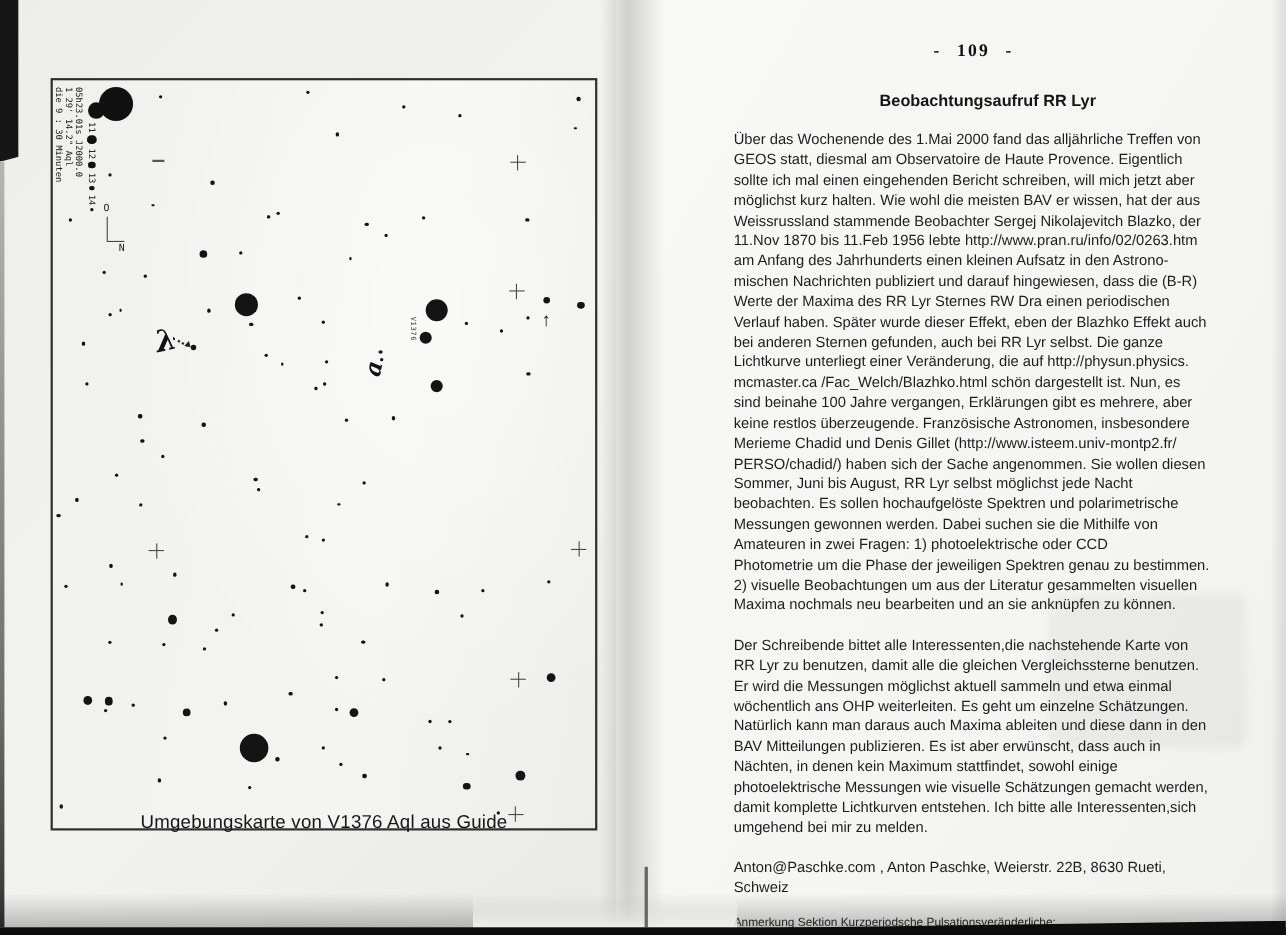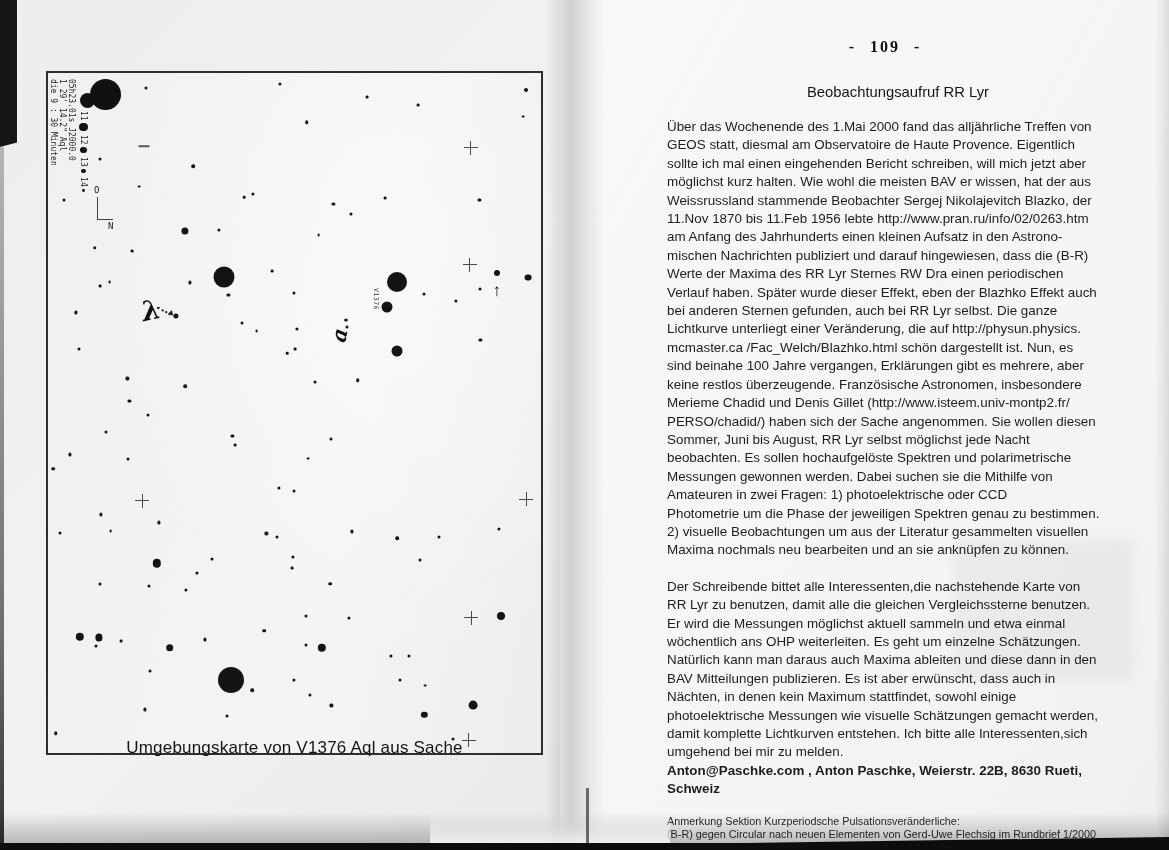--- a/index.html
+++ b/index.html
@@ -68,23 +68,23 @@
   .leg-mag{display:flex;align-items:center;gap:2px;}
   .leg-dot{display:inline-block;background:#111;border-radius:50%;}
   .leg-compass{position:absolute;font-family:"DejaVu Sans Mono",monospace;font-size:9px;color:#222;}
   .leg-compass .cl{position:absolute;background:#444;}
 
   .caption{position:absolute;left:46px;top:738px;width:497px;text-align:center;
           font-size:17px;color:#161616;letter-spacing:0.2px;}
 
   
   .rp-inner{position:absolute;left:74px;top:0;width:462px;}
-  .rp-title{margin-top:84px;text-align:center;font-weight:normal;font-size:14.8px;color:#151515;}
+  .rp-title{margin-top:84px;text-align:center;font-weight:bold;font-size:14.8px;color:#151515;}
   .rp-par{margin-top:18px;font-size:13.4px;line-height:18.4px;white-space:pre-line;color:#1d1d1d;}
-  .rp-sig{font-size:13.4px;line-height:18.4px;white-space:pre-line;color:#1d1d1d;font-weight:bold;}
+  .rp-sig{margin-top:18px;font-size:13.4px;line-height:18.4px;white-space:pre-line;color:#1d1d1d;}
   .rp-note{margin-top:16px;font-size:10.8px;line-height:13.6px;white-space:pre-line;color:#2a2a2a;}
   .ghost{position:absolute;background:rgba(60,60,60,0.05);filter:blur(4px);border-radius:8px;}
 </style>
 </head>
 <body>
 
 <div class="scan">
 
   <div class="page-left">
 
@@ -241,21 +241,21 @@
         <div class="cross" style="left: 85.3%; top: 98.1%;"></div>
         <div class="dash" style="left: 19.5%; top: 10.8%;"></div>
         <div class="anno anno-lambda" style="left: 20.9%; top: 34.8%;">λ</div>
         <div class="anno anno-dots" style="left: 23.6%; top: 35%;"></div>
         <div class="anno anno-a" style="left: 59%; top: 38.6%;">a</div>
         <div class="anno anno-tick" style="left: 60.4%; top: 36.3%;"></div>
         <div class="anno anno-arrow" style="left: 91%; top: 31.4%;">↑</div>
         <div class="anno anno-vlabel" style="left: 67.3%; top: 33.2%;">V1376</div>
       </div>
 
-    <div class="caption">Umgebungskarte von V1376 Aql aus Sache</div>
+    <div class="caption">Umgebungskarte von V1376 Aql aus Guide</div>
   </div>
 
   <div class="page-right">
     <div class="ghost" style="left:360px;top:540px;width:180px;height:140px;"></div>
     <div class="pageno">- 109 -</div>
     <div class="rp-inner">
       <div class="rp-title">Beobachtungsaufruf RR Lyr</div>
       <div class="rp-par">Über das Wochenende des 1.Mai 2000 fand das alljährliche Treffen von
 GEOS statt, diesmal am Observatoire de Haute Provence. Eigentlich
 sollte ich mal einen eingehenden Bericht schreiben, will mich jetzt aber

